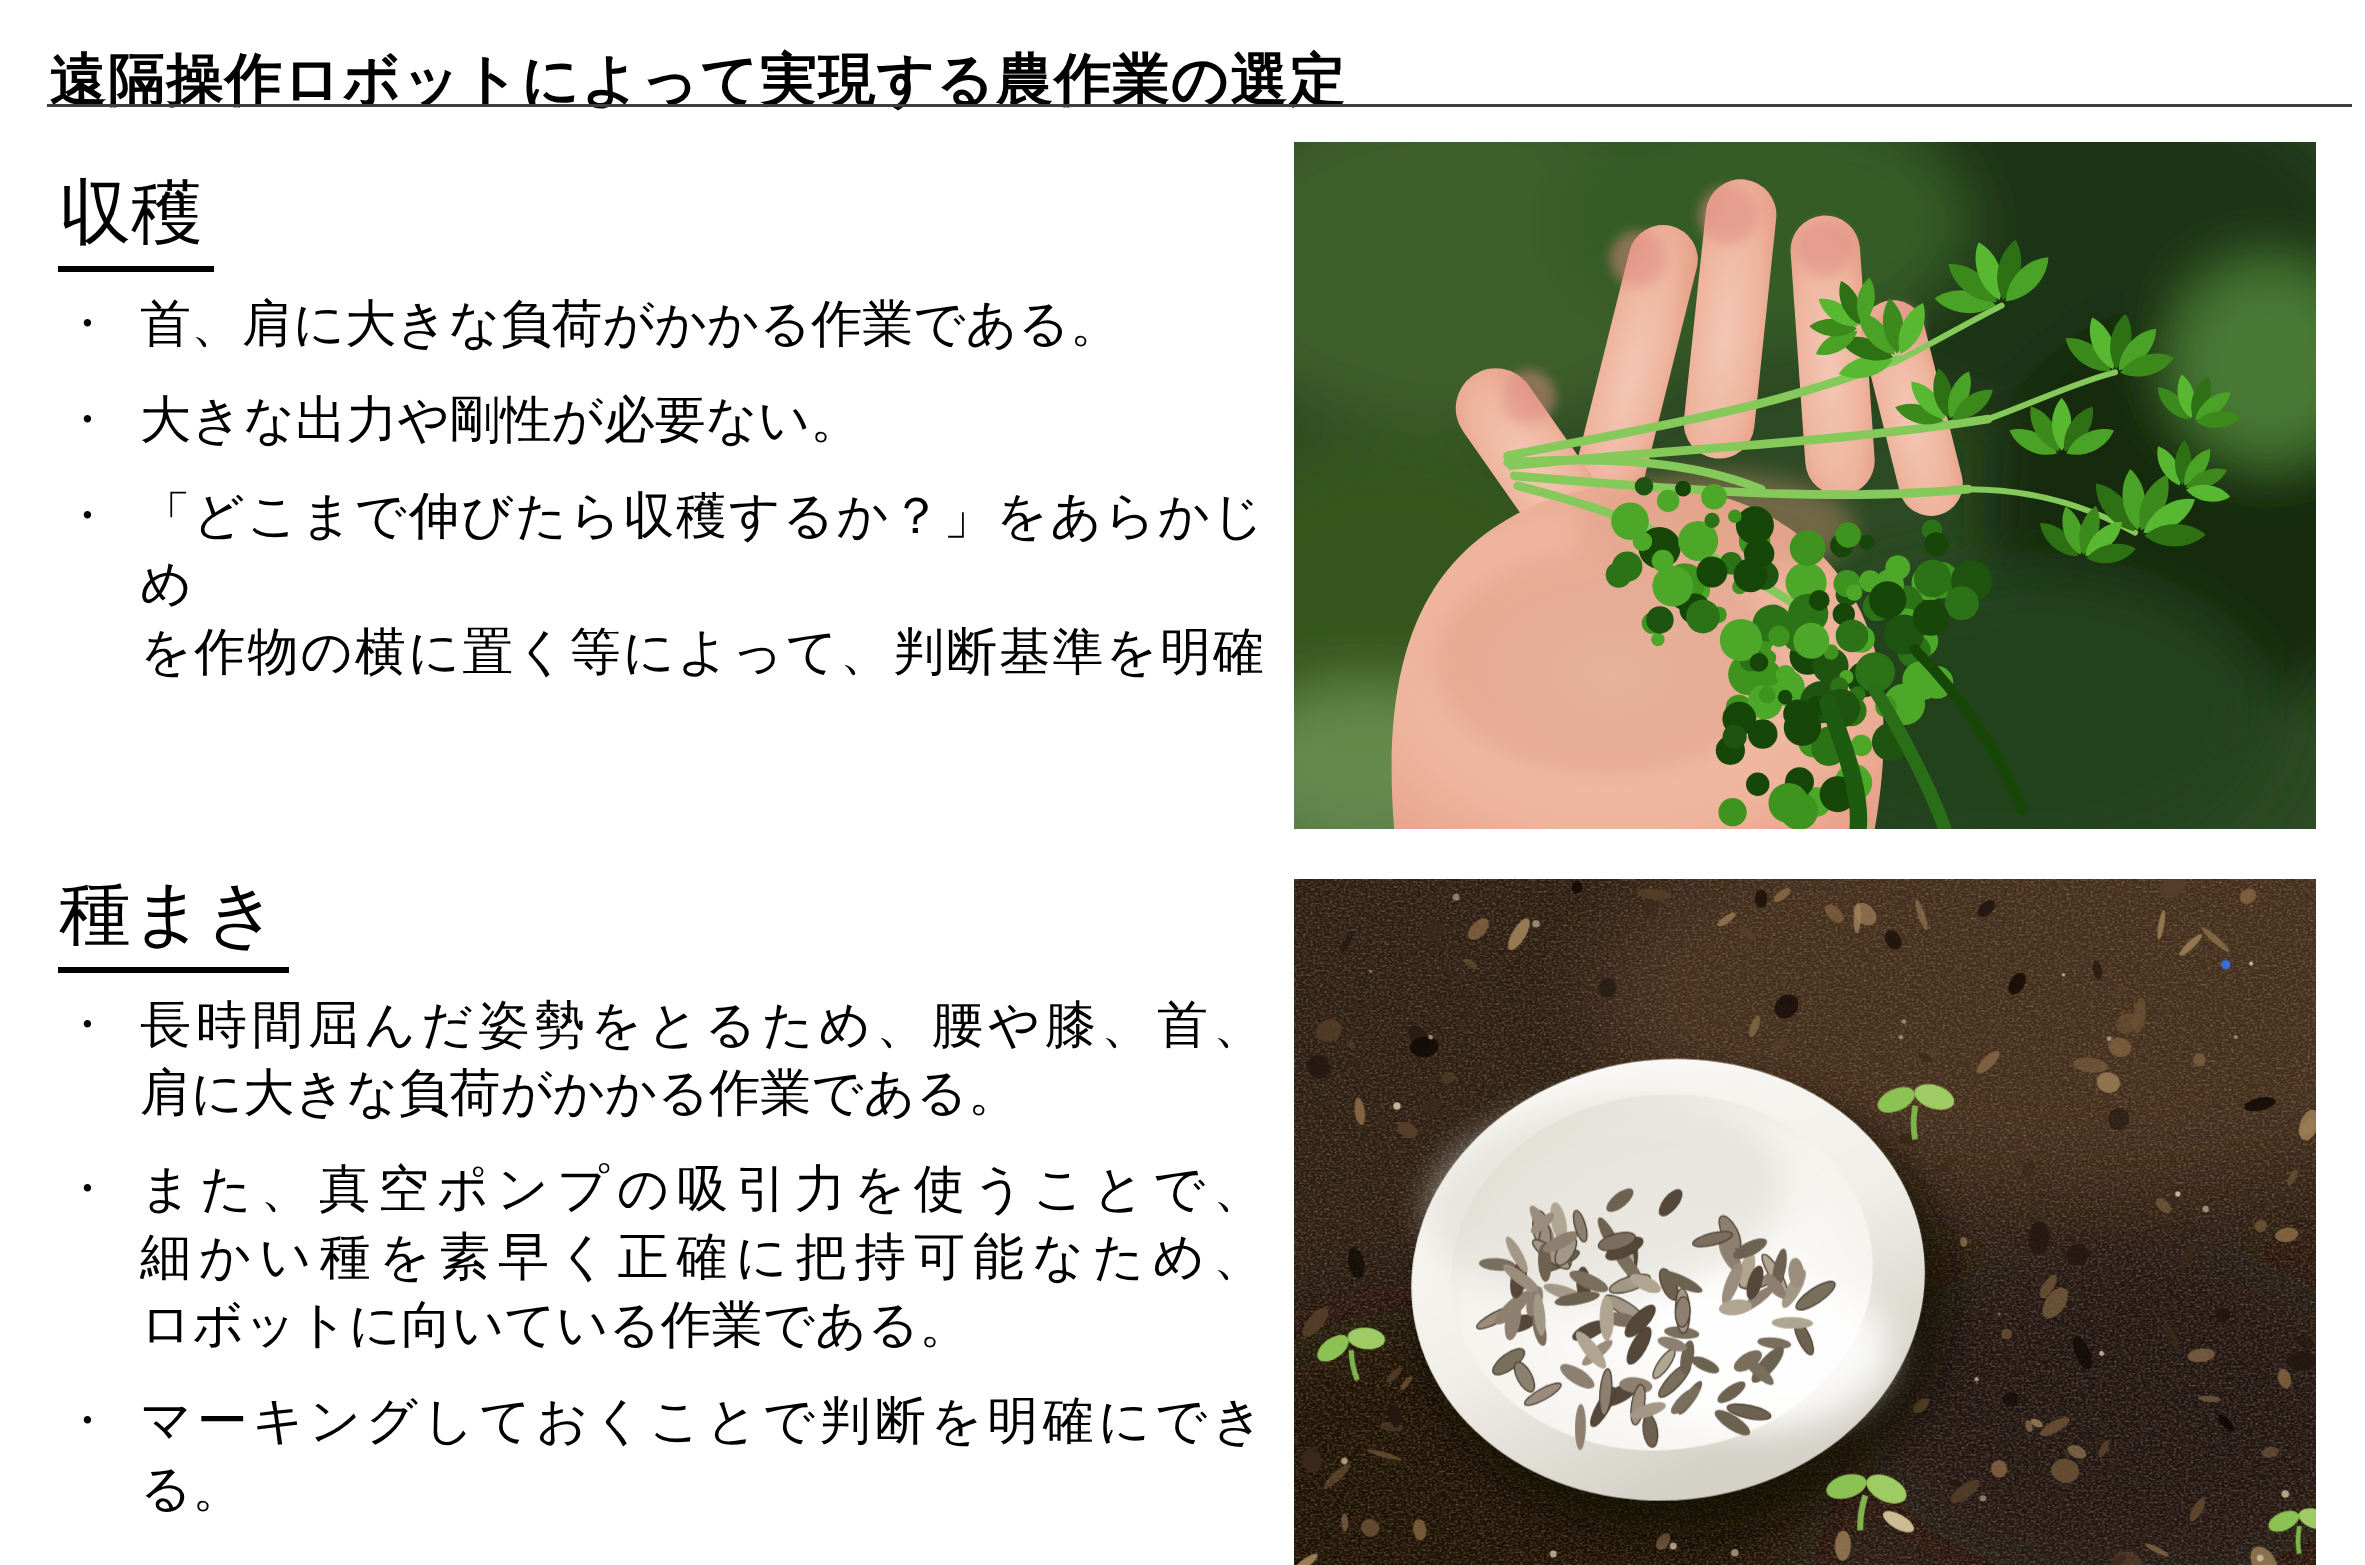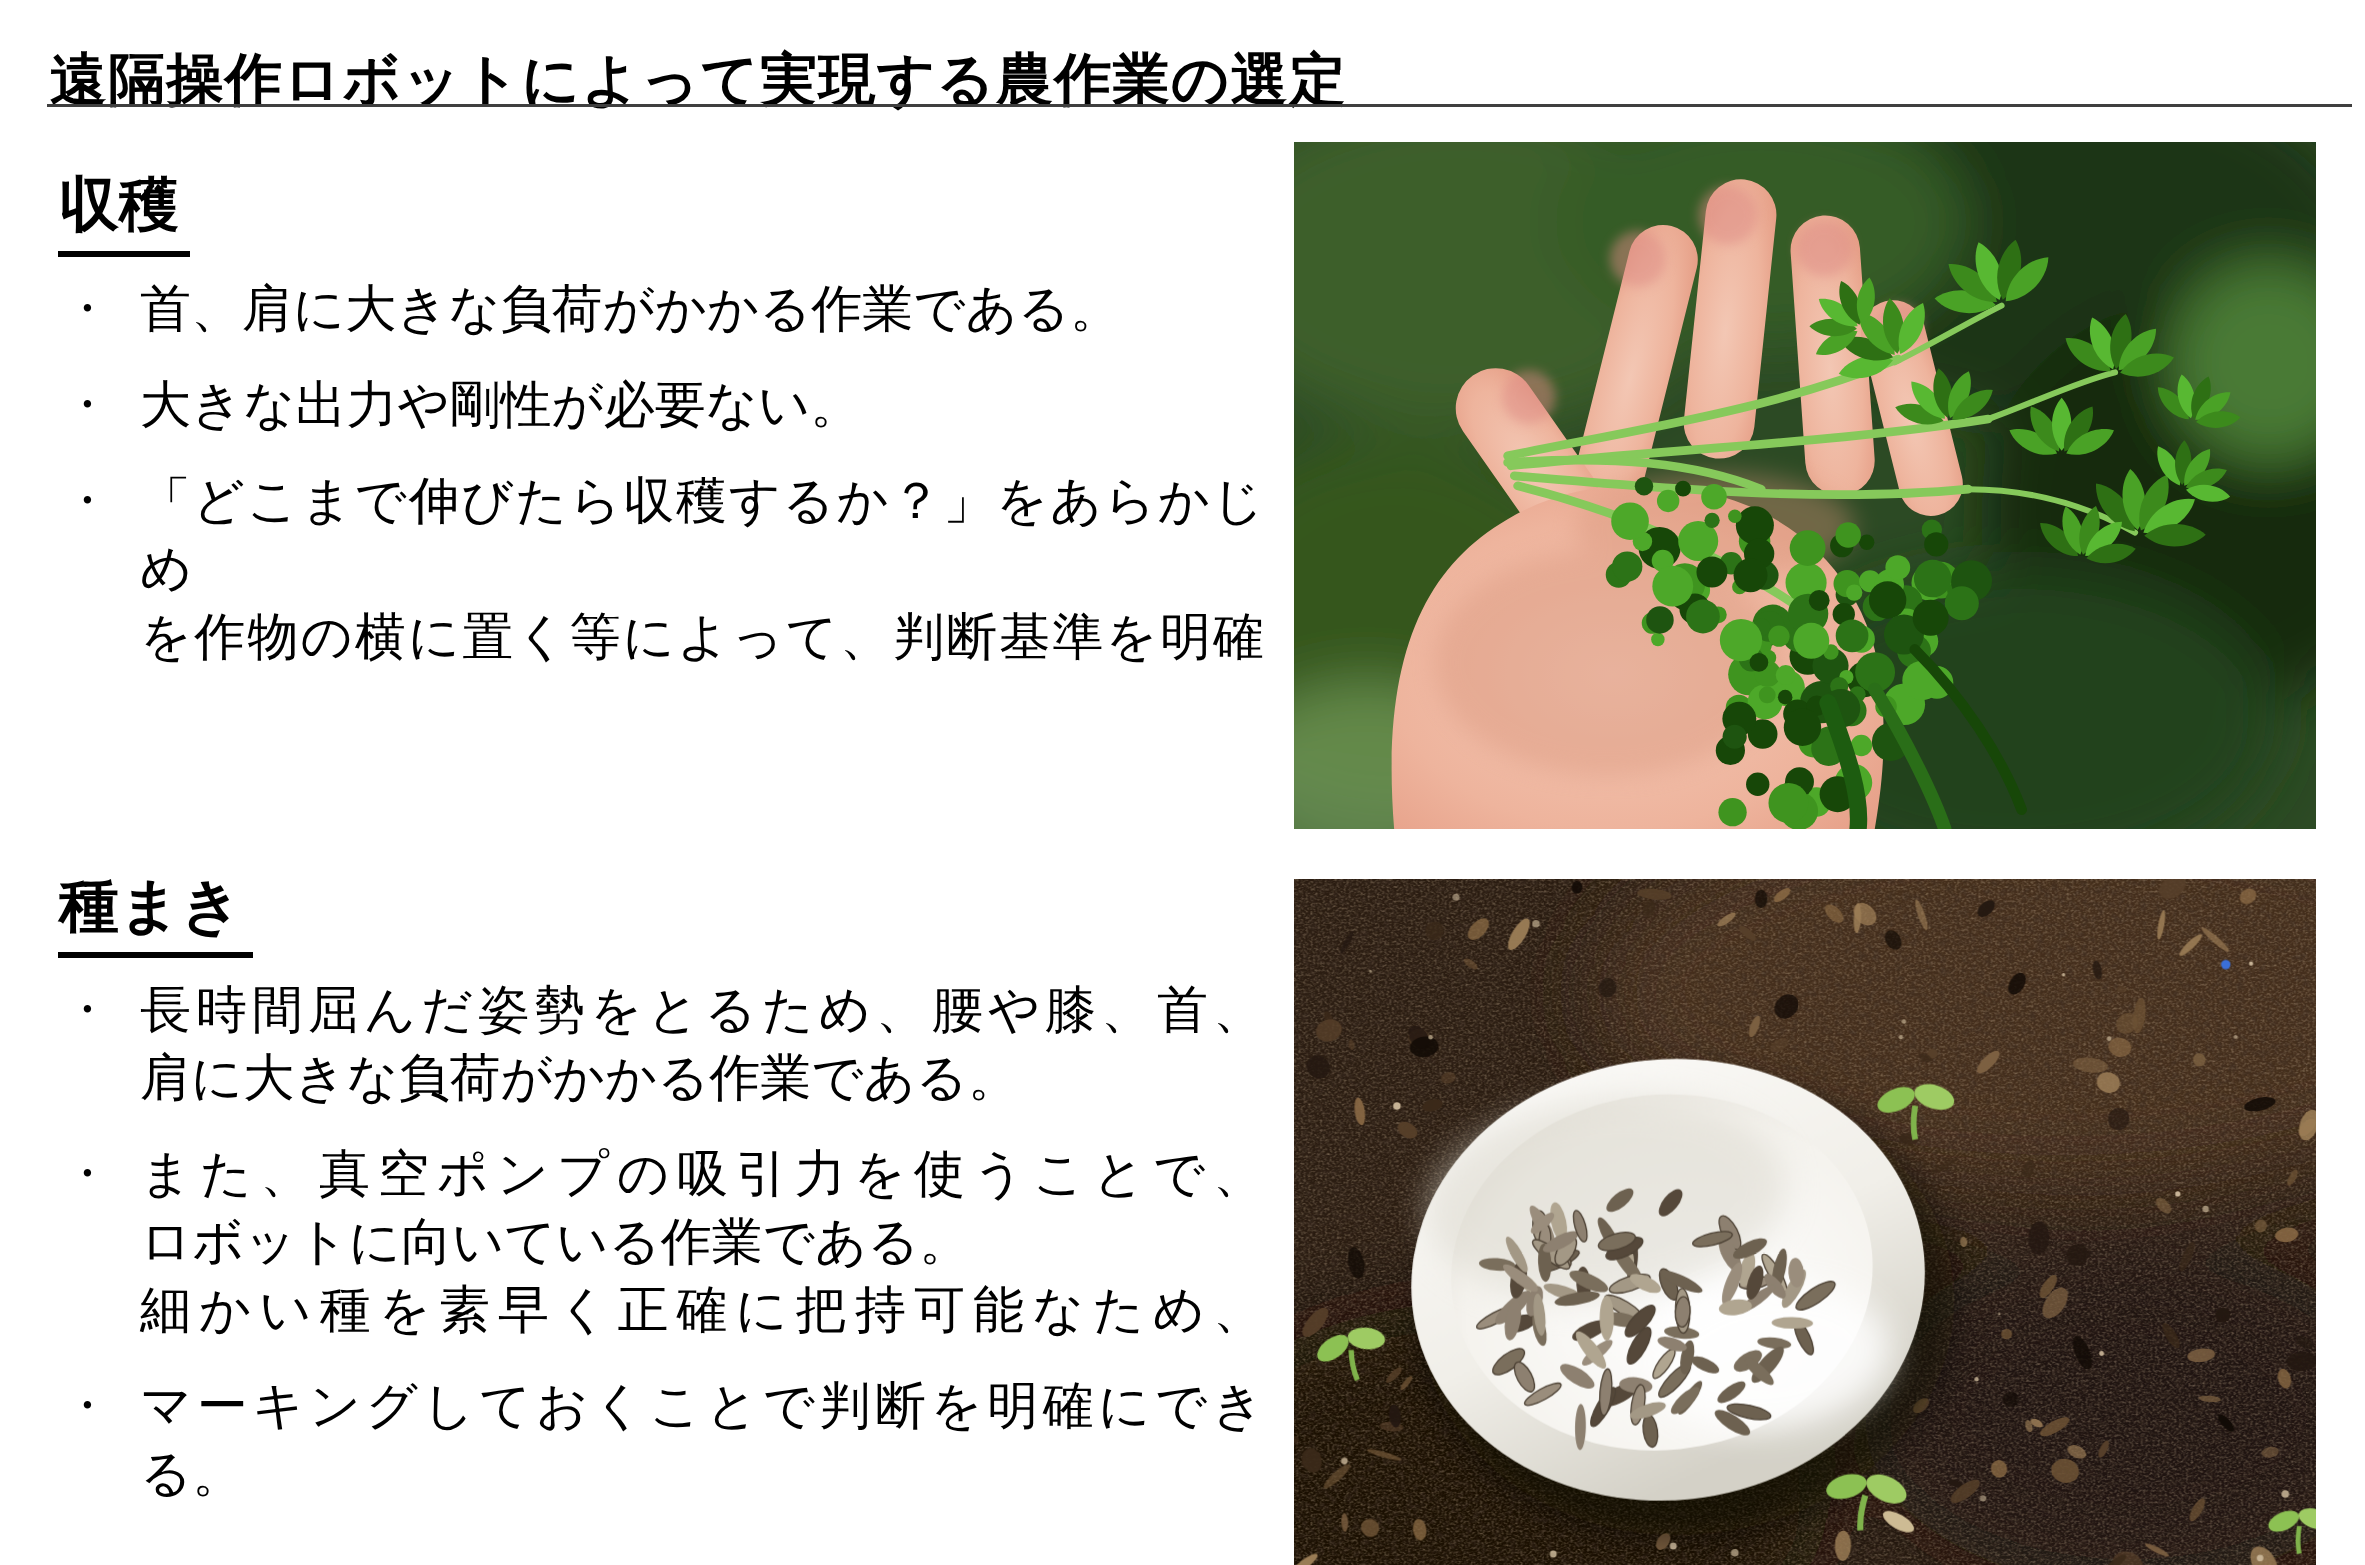--- a/index.html
+++ b/index.html
@@ -7,21 +7,21 @@
        font-family:"Liberation Sans",sans-serif;color:#000;}
 
   .slide-title{position:absolute;left:50px;top:4px;font-size:57px;font-weight:bold;
        letter-spacing:1.3px;white-space:nowrap;font-family:"Liberation Sans",sans-serif;}
   .title-rule{position:absolute;left:47px;top:104px;width:2305px;height:2.7px;background:#3f3f3f;}
 
   .section{position:absolute;left:59px;width:1208px;}
   .section.harvest{top:167px;}
   .section.seeding{top:868px;}
 
-  .sec-heading{margin:0 0 17.4px 0;font-weight:700;font-size:60px;line-height:1.25;
+  .sec-heading{margin:0 0 17.4px 0;font-weight:400;font-size:72px;line-height:1.25;
        font-family:"Liberation Sans",sans-serif;}
   .sec-heading .hl{display:inline-block;border-bottom:6px solid #000;
        padding:0 10.7px 9.3px 1.3px;margin-left:-1.3px;}
 
   ul.bullets{list-style:none;margin:0;padding:0;width:1205px;}
   ul.bullets li{position:relative;padding-left:81px;margin:0 0 28px 0;
        font-size:51px;line-height:68px;font-family:"Liberation Serif",serif;}
   .bm{position:absolute;left:23px;top:0;font-size:31px;line-height:68px;}
   .bl{display:block;text-align:justify;line-break:strict;}
   .bl.j{text-align-last:justify;}
@@ -62,22 +62,22 @@
   <h2 class="sec-heading"><span class="hl">種まき</span></h2>
   <ul class="bullets">
     <li>
       <span class="bm">•</span>
       <span class="bl j">長時間屈んだ姿勢をとるため、腰や膝、首、</span>
       <span class="bl">肩に大きな負荷がかかる作業である。</span>
     </li>
     <li>
       <span class="bm">•</span>
       <span class="bl j">また、真空ポンプの吸引力を使うことで、</span>
+      <span class="bl j">細かい種を素早く正確に把持可能なため、</span>
       <span class="bl">ロボットに向いている作業である。</span>
-      <span class="bl j">細かい種を素早く正確に把持可能なため、</span>
     </li>
     <li>
       <span class="bm">•</span>
       <span class="bl">マーキングしておくことで判断を明確にできる。</span>
     </li>
   </ul>
 </section>
 
 <figure class="photo photo-harvest" aria-label="hand-holding-harvested-parsley">
   <svg viewBox="0 0 1531 1029" preserveAspectRatio="none">

